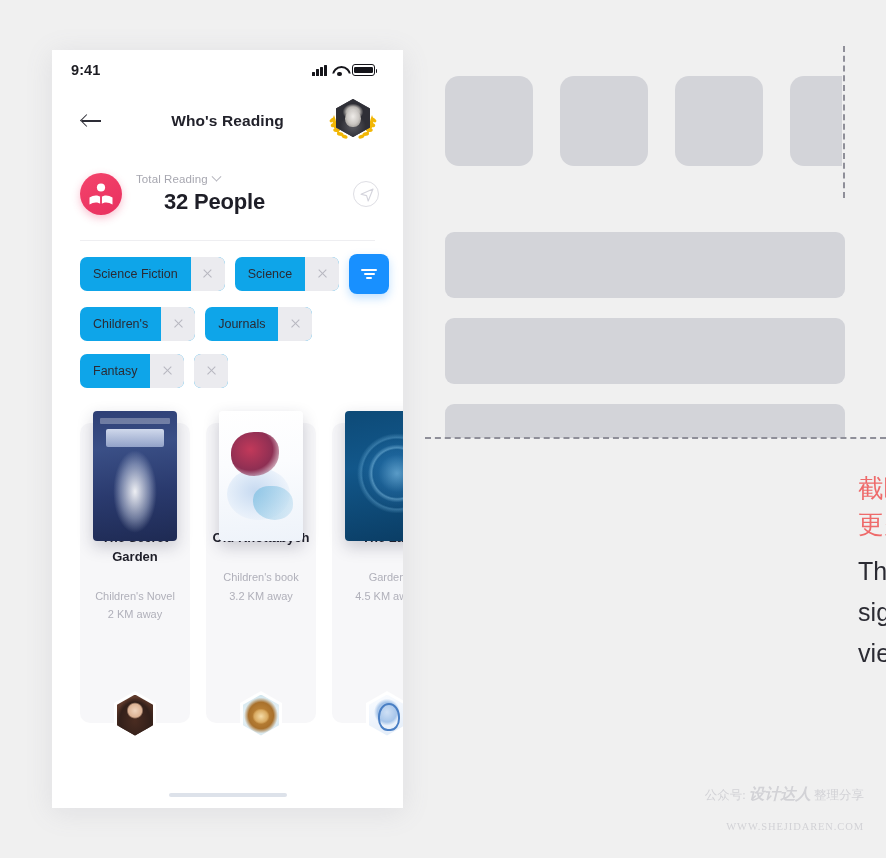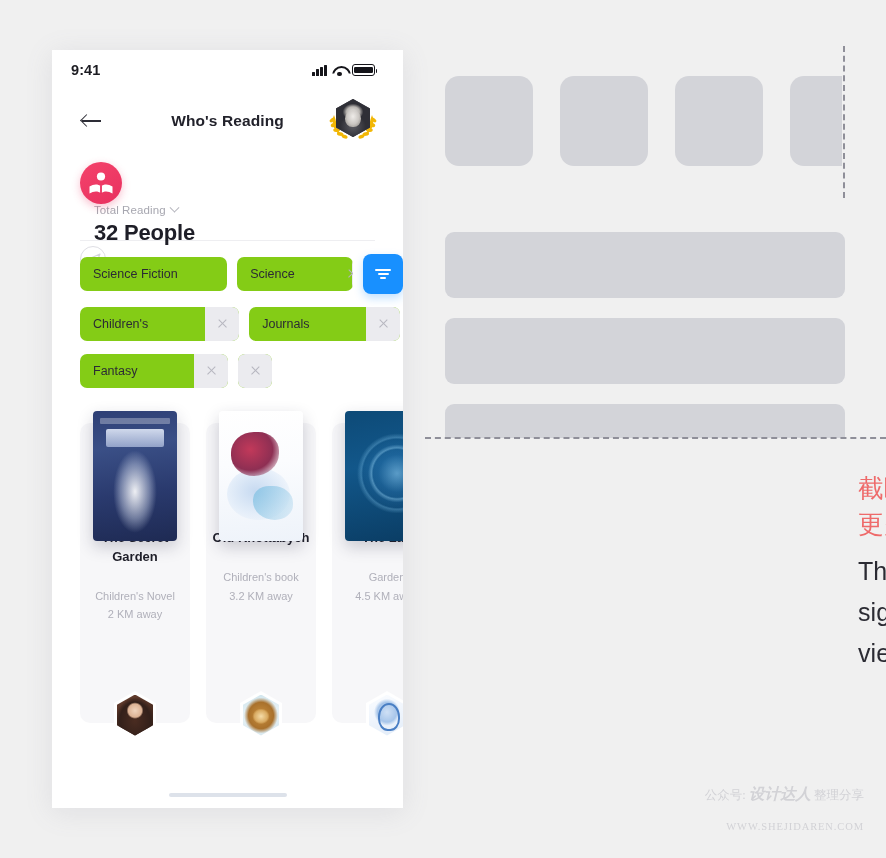--- a/index.html
+++ b/index.html
@@ -116,57 +116,57 @@
   }
   .hexwrap .face::before {
     content:""; position:absolute; left:26%; top:28%; width:48%; height:46%;
     background: radial-gradient(ellipse at 50% 38%, #efece9 0%, #cbc7c3 52%, #9b9793 82%, transparent 100%);
     border-radius: 50% 50% 46% 46%;
   }
   .laurel { position:absolute; left:0; top:12px; width:100%; height:30px; }
 
   
   .summary {
-    display: flex; padding: 10px 24px 0 28px; height: 74px; flex-direction: column;
+    display: flex; align-items: center; padding: 10px 24px 0 28px; height: 74px;
   }
   .read-badge {
     width: 42px; height: 42px; border-radius: 50%;
     background: linear-gradient(150deg, #f4436b 0%, #e8305f 100%);
     flex: 0 0 auto; position: relative;
     box-shadow: 0 3px 9px rgba(235,48,95,0.30);
   }
   .read-badge svg { position:absolute; inset:0; }
   .summary-text { margin-left: 14px; flex: 1 1 auto; }
   .summary-label {
     font-size: 11.5px; color: #a7a7b0; display: flex; align-items: center; gap: 5px;
     letter-spacing: 0.1px;
   }
   .chev {
     width:7px; height:7px; border-right:1.3px solid #b4b4bd; border-bottom:1.3px solid #b4b4bd;
     transform: rotate(45deg) translate(-2px,-2px); display:inline-block;
   }
   .summary-value {
-    font-size: 22px; font-weight: bold; color: #1e1e27; margin-top: 4px; letter-spacing: -0.2px;
+    font-size: 22px; font-weight: bold; color: #1e1e27; margin-top: 4px; letter-spacing: -0.2px; margin-left: 28px;
   }
   .send-btn {
     width: 26px; height: 26px; border-radius: 50%; border: 1.3px solid #dedee4;
     position: relative; flex: 0 0 auto; cursor: pointer;
   }
   .send-btn svg { position:absolute; left:6px; top:6px; }
 
   .divider { height:1px; background:#eeeef1; margin: 14px 28px 0 28px; }
 
   
   .chips {
     padding: 16px 0 0 28px; position: relative;
   }
   .chip-row { display: flex; gap: 10px; margin-bottom: 13px; }
   .chip {
     display: flex; align-items: stretch; border-radius: 7px; overflow: hidden;
-    background: #84cc16; cursor: pointer; height: 34px; gap: 44px;
+    background: #0ea5e9; cursor: pointer; height: 34px;
   }
   .chip-label {
     display: flex; align-items: center; padding: 0 13px;
     font-size: 12.5px; color: #2b2b34; white-space: nowrap;
   }
   .chip-x {
     width: 34px; background: #ebebef; display: flex; align-items: center;
     justify-content: center; position: relative;
   }
   .chip-x::before, .chip-x::after {

